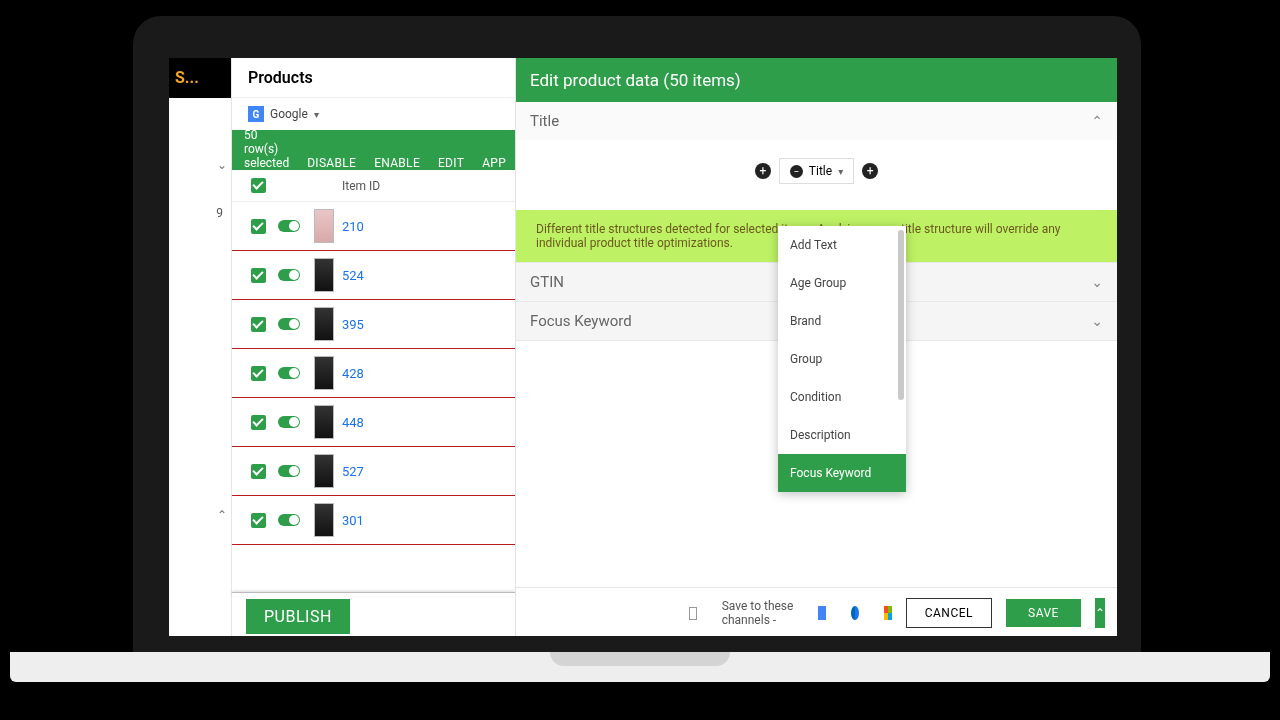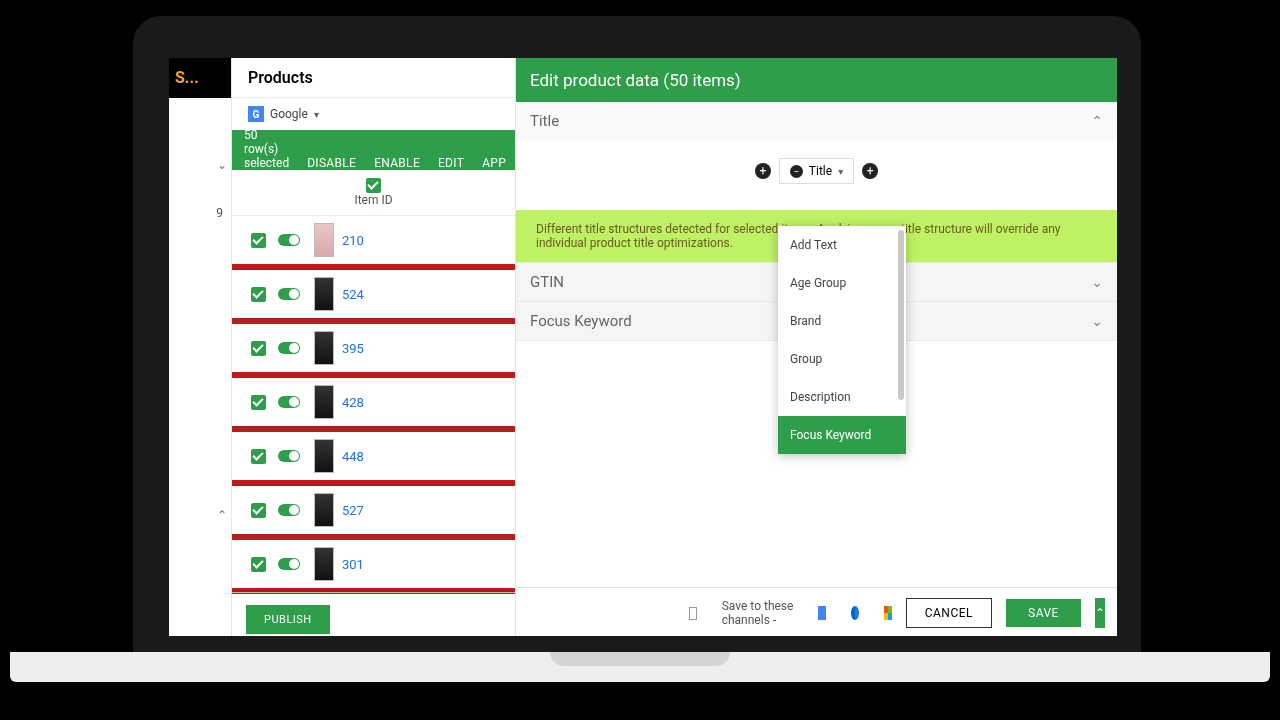--- a/index.html
+++ b/index.html
@@ -104,21 +104,21 @@
     font-size: 12px;
     gap: 18px;
   }
   .toolbar .sel { font-size: 12px; }
   .toolbar .tbtn { cursor: pointer; letter-spacing: .3px; }
 
   .table-head {
     display: flex; align-items: center;
     padding: 8px 12px;
     border-bottom: 1px solid #eee;
-    font-size: 12px; color: #555; flex-direction: column;
+    font-size: 12px; color: #555;
   }
   .col-chk { width: 28px; display:flex; justify-content:center; }
   .col-tg  { width: 34px; display:flex; justify-content:center; }
   .col-img { width: 36px; display:flex; justify-content:center; }
   .col-id  { flex: 1; }
 
   .chk {
     width: 15px; height: 15px; border-radius: 2px;
     background: #2e9e4a; position: relative; display:inline-block;
   }
@@ -139,31 +139,31 @@
     width: 20px; height: 34px; background:#ddd;
     border:1px solid #bbb; display:inline-block;
   }
   .thumb.pink { background: linear-gradient(#e9c6c6,#d9a9a9); }
   .thumb.dark { background: linear-gradient(#333,#111); }
 
   .rows { overflow:hidden; }
   .row {
     display:flex; align-items:center;
     padding: 7px 12px;
-    border-bottom: 6px solid #b91c1c;
+    border-bottom: 1px solid #b91c1c;
     font-size: 13px;
   }
   .row .col-id a { color:#1a73e8; text-decoration:none; }
 
   .publish-bar {
     position:absolute; bottom:4px; left:14px;
   }
   .publish-btn {
     background:#2e9e4a; color:#fff; border:none;
-    padding: 8px 18px; font-size:11px; letter-spacing:.5px;
+    padding: 8px 18px; font-size:16px; letter-spacing:.5px;
     cursor:pointer;
   }
   .bottom-rule {
     position:absolute; left:0; right:0; bottom:42px;
     height:4px; border-top:1px solid #bbb; box-shadow:0 -1px 3px rgba(0,0,0,.15);
   }
 
   
   .panel {
     width: 602px;
@@ -436,20 +436,21 @@
             <span>Focus Keyword</span>
             <span class="exp">⌄</span>
           </div>
         </div>
 
         <div class="dropdown" id="dd">
             <div class="dd-item">Add Text</div>
             <div class="dd-item">Age Group</div>
             <div class="dd-item">Brand</div>
             <div class="dd-item">Group</div>
+            <div class="dd-item">Condition</div>
             <div class="dd-item">Description</div>
             <div class="dd-item sel">Focus Keyword</div>
           </div>
 
         <div class="panel-footer">
           <div class="save-row">
             <span class="sq"></span>
             <span>Save to these channels -</span>
             <span class="ch-ic ch-g"></span>
             <span class="ch-ic ch-m"></span>

